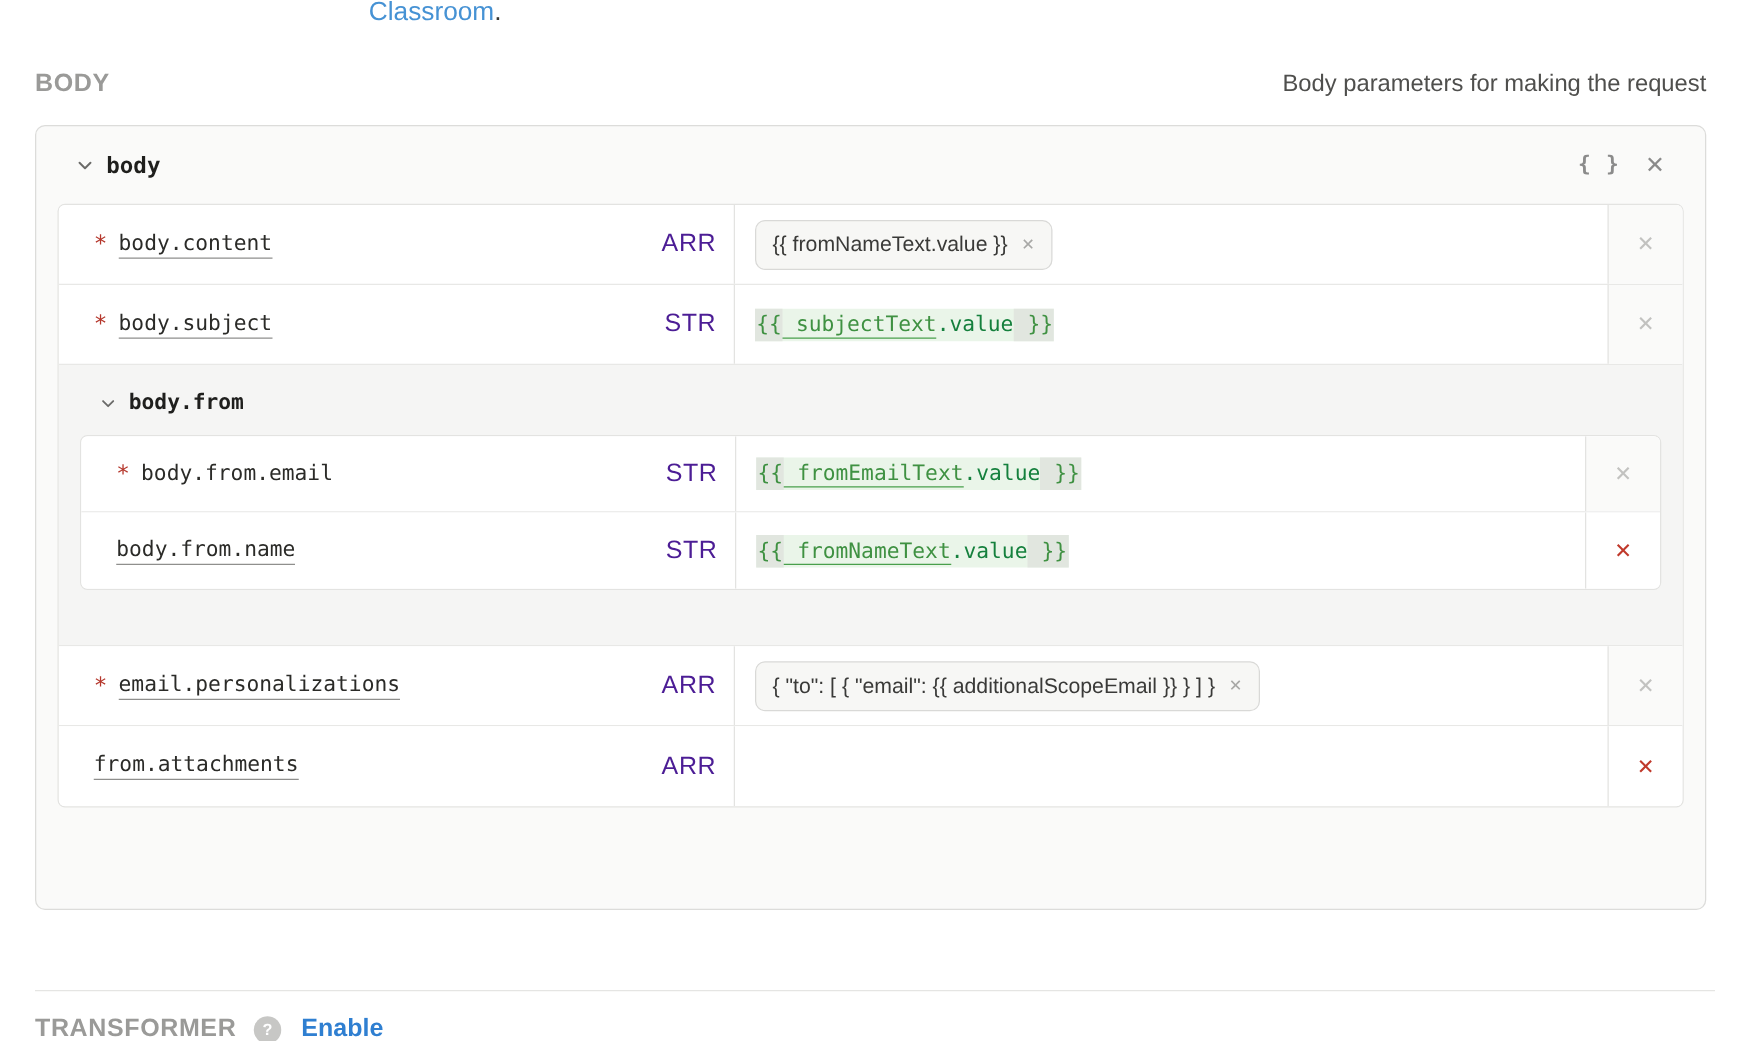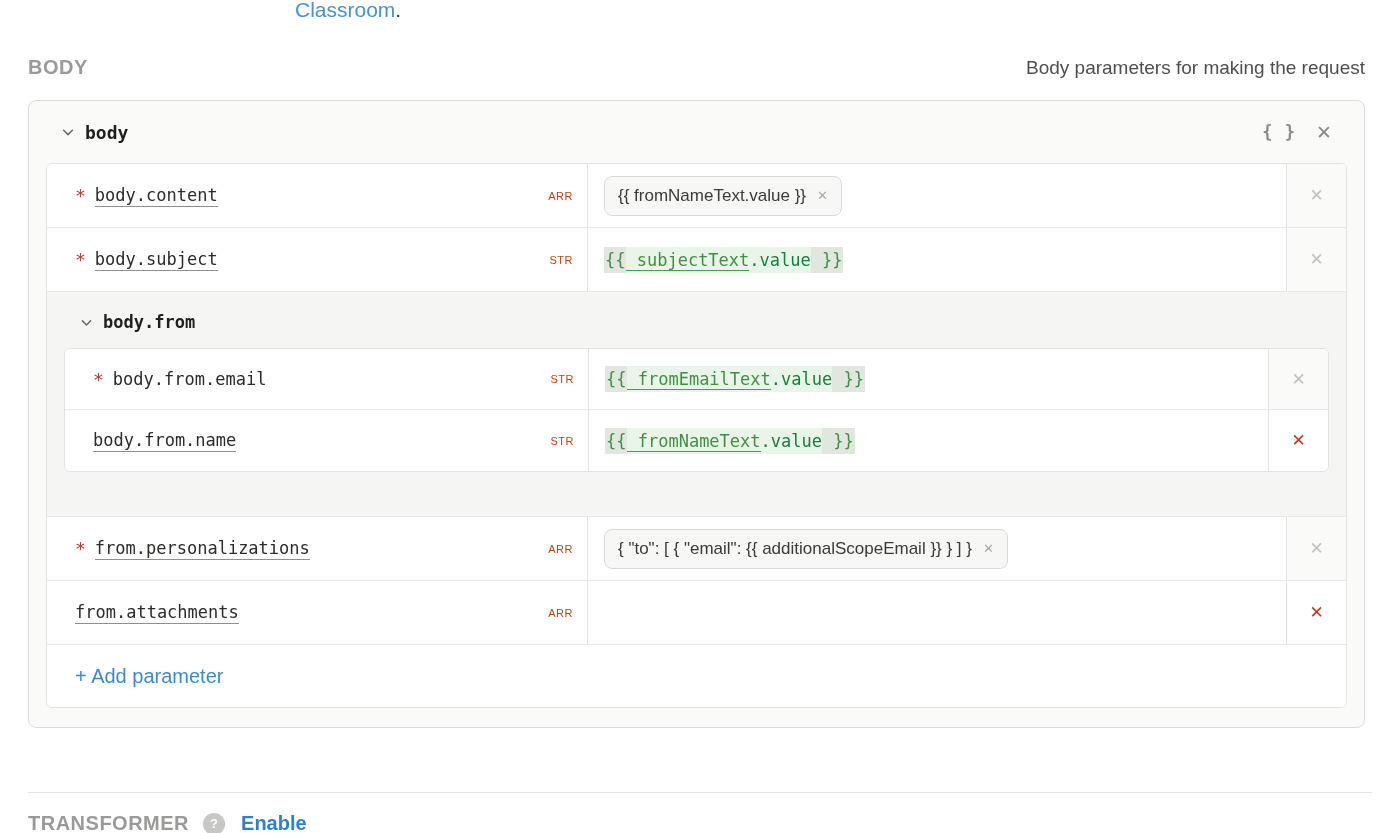--- a/index.html
+++ b/index.html
@@ -24,21 +24,21 @@
   .braces-icon { font-size:17px; color:#8b8b8b; font-weight:bold; letter-spacing:1px; cursor:pointer; }
   .x-icon { font-size:19px; color:#8b8b8b; cursor:pointer; line-height:1; }
 
   .ptable { margin:0 17px; background:#fff; border:1px solid #e3e3e1; border-radius:6px; overflow:hidden; }
   .prow { display:flex; align-items:stretch; border-bottom:1px solid #e8e8e6; background:#fff; min-height:64px; }
   .name-cell { flex:0 0 540px; display:flex; align-items:center; padding:0 14px 0 28px; }
   .nested .name-cell { flex:0 0 523px; }
   .req { color:#b5372c; font-size:18px; margin-right:9px; }
   .pname { font-size:17px; color:#2b2b28; cursor:pointer; }
   .pname.u { border-bottom:1px solid #8f8f8d; padding-bottom:1px; }
-  .ptype { margin-left:auto; font-size:11px; color:#c2410c; letter-spacing:.5px; }
+  .ptype { margin-left:auto; font-size:20px; color:#4c1d95; letter-spacing:.5px; }
   .value-cell { flex:1 1 auto; display:flex; align-items:center; padding:0 16px;
     border-left:1px solid #e3e3e1; cursor:text; }
   .del-cell { flex:0 0 60px; display:flex; align-items:center; justify-content:center;
     border-left:1px solid #e3e3e1; }
   .del-btn { font-size:17px; line-height:1; cursor:pointer; }
   .del-btn.off { color:#c2c2c0; cursor:default; }
   .del-btn.on { color:#c0392b; }
   .del-cell.off { background:#fafaf9; }
 
   .chip { display:inline-flex; align-items:center; gap:11px; padding:9px 13px;
@@ -167,21 +167,21 @@
               <span class="del-btn on">✕</span>
             </div>
         </div>
 
       </div>
     </div>
 
     <div class="prow">
       <div class="name-cell">
         <span class="req mono">*</span>
-        <span class="pname mono u">from.personalizations</span>
+        <span class="pname mono u">email.personalizations</span>
         <span class="ptype">ARR</span>
       </div>
       <div class="value-cell">
         <span class="chip">
           <span>{ "to": [ { "email": {{ additionalScopeEmail }} } ] }</span>
           <span class="chip-x">✕</span>
         </span>
       </div>
       <div class="del-cell off">
           <span class="del-btn off">✕</span>
@@ -192,23 +192,20 @@
       <div class="name-cell">
         <span class="pname mono u">from.attachments</span>
         <span class="ptype">ARR</span>
       </div>
       <div class="value-cell"></div>
       <div class="del-cell">
           <span class="del-btn on">✕</span>
         </div>
     </div>
 
-    <div class="add-row">
-      <span class="add-link">+ Add parameter</span>
-    </div>
 
   </div>
 </div>
 
 <div class="footer-divider"></div>
 <div class="footer">
   <span class="footer-title">TRANSFORMER</span>
   <span class="help-badge">?</span>
   <span class="enable-link">Enable</span>
 </div>

